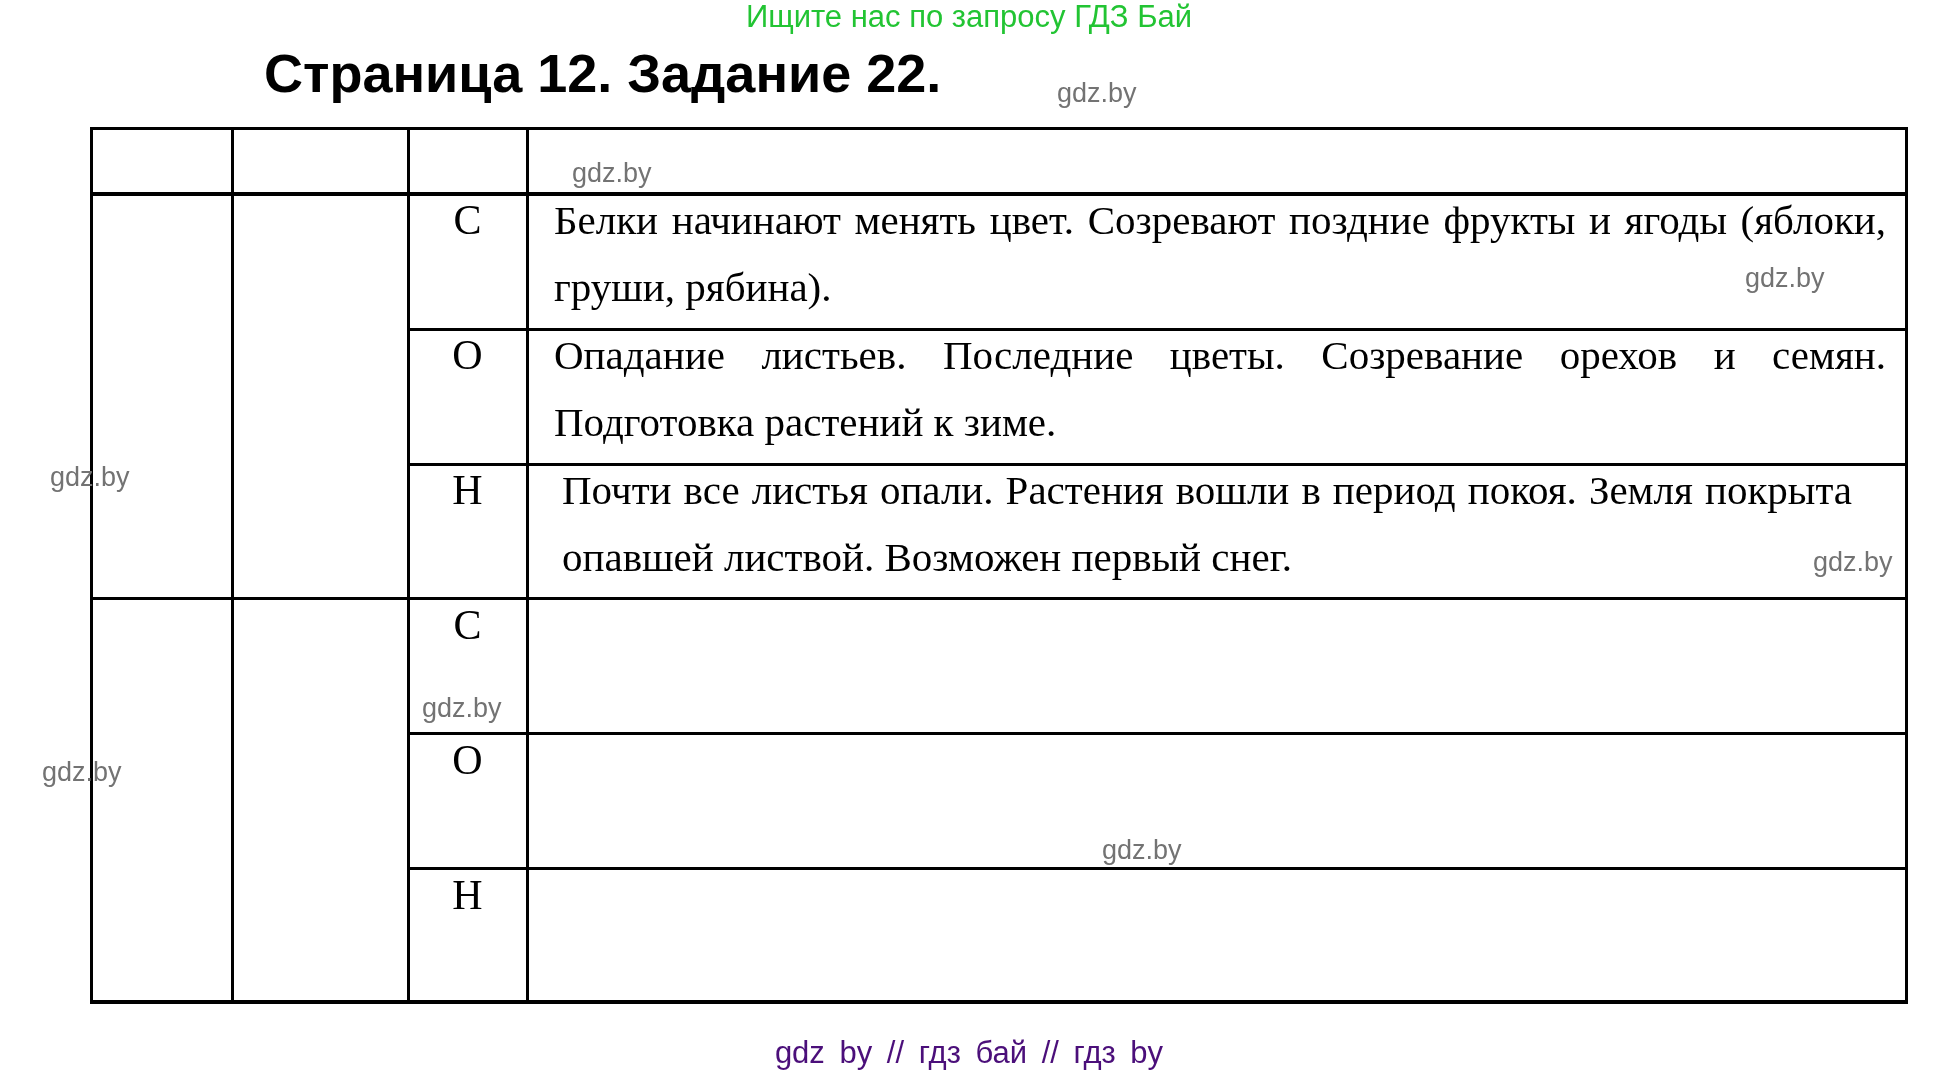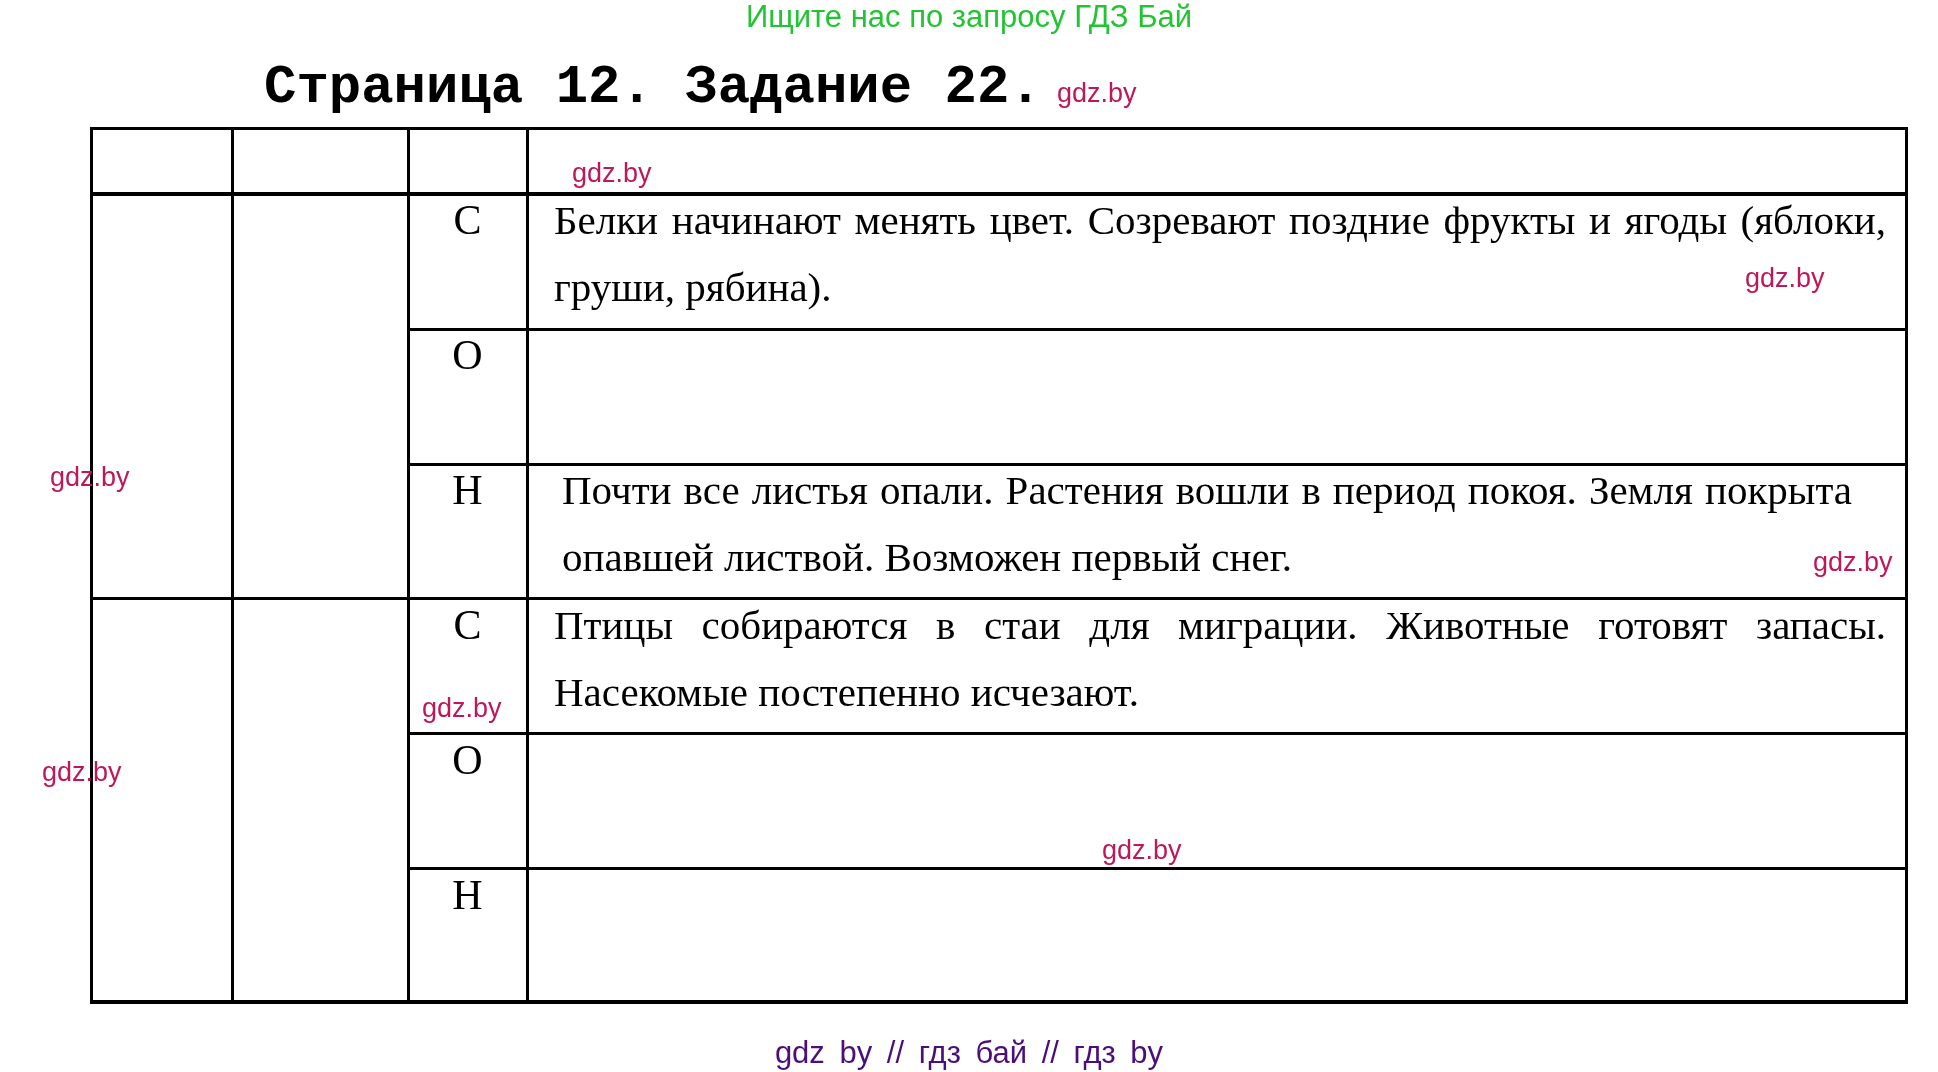--- a/index.html
+++ b/index.html
@@ -1,19 +1,19 @@
 <!DOCTYPE html>
 <html><head>
 <meta charset="utf-8">
 <style>
   html, body { margin:0; padding:0; background:#ffffff; }
   body { width:1938px; height:1072px; position:relative; overflow:hidden; font-family:"Liberation Serif", serif; color:#000; }
   .banner { position:absolute; left:0; width:1938px; top:-2px; text-align:center; font-family:"Liberation Sans", sans-serif; font-size:31px; color:#22c433; line-height:38px; }
-  .title { position:absolute; left:264px; top:56px; font-family:Liberation Mono, monospace; font-weight:bold; font-size:54px; line-height:64px; letter-spacing:0px; }
-  .wm { position:absolute; font-family:"Liberation Sans", sans-serif; font-size:27px; line-height:30px; color:#be185d; white-space:nowrap; }
+  .title { position:absolute; left:264px; top:41px; font-family:Liberation Sans, sans-serif; font-weight:bold; font-size:54px; line-height:64px; letter-spacing:0px; }
+  .wm { position:absolute; font-family:"Liberation Sans", sans-serif; font-size:27px; line-height:30px; color:#737373; white-space:nowrap; }
   .grid { position:absolute; left:90px; top:127px; width:1818px; height:876px; }
   .hline, .vline { position:absolute; background:#000; }
   .cell-letter { position:absolute; width:119px; left:318px; text-align:center; font-size:42px; line-height:67px; }
   .cell-text { position:absolute; left:464px; width:1332px; font-size:41px; line-height:67px; text-align:justify; text-align-last:left; }
   .footer { position:absolute; left:0; width:1938px; top:1034px; text-align:center; font-family:"Liberation Sans", sans-serif; font-size:31px; color:#4b0f7a; line-height:38px; word-spacing:6px; }
 </style>
 </head>
 <body>
 
 <div class="banner">Ищите нас по запросу ГДЗ Бай</div>
@@ -43,29 +43,29 @@
   <div style="position:absolute; left:320px; top:3px; width:116px; height:62px;"></div>
   <div style="position:absolute; left:439px; top:3px; width:1376px; height:62px;"></div>
 
   <div style="position:absolute; left:3px; top:69px; width:138px; height:401px;"></div>
   <div style="position:absolute; left:144px; top:69px; width:173px; height:401px;"></div>
 
   <div class="cell-letter" style="top:60px;">С</div>
   <div class="cell-text" style="top:60px;">Белки начинают менять цвет. Созревают поздние фрукты и ягоды (яблоки, груши, рябина).</div>
 
   <div class="cell-letter" style="top:195px;">О</div>
+  <div class="cell-text" style="top:195px;">Опадание листьев. Последние цветы. Созревание орехов и семян. Подготовка растений к зиме.</div>
 
   <div class="cell-letter" style="top:330px;">Н</div>
   <div class="cell-text" style="top:330px; width:1290px;margin-left:8px;">Почти все листья опали. Растения вошли в период покоя. Земля покрыта опавшей листвой. Возможен первый снег.</div>
 
   <div style="position:absolute; left:3px; top:473px; width:138px; height:400px;"></div>
   <div style="position:absolute; left:144px; top:473px; width:173px; height:400px;"></div>
 
   <div class="cell-letter" style="top:465px;">С</div>
-  <div class="cell-text" style="top:465px;">Птицы собираются в стаи для миграции. Животные готовят запасы. Насекомые постепенно исчезают.</div>
 
   <div class="cell-letter" style="top:600px;">О</div>
 
   <div class="cell-letter" style="top:735px;">Н</div>
 </div>
 
 <div class="wm" style="left:572px; top:158px;">gdz.by</div>
 <div class="wm" style="left:1745px; top:263px;">gdz.by</div>
 <div class="wm" style="left:50px; top:462px;">gdz.by</div>
 <div class="wm" style="left:1813px; top:547px;">gdz.by</div>

